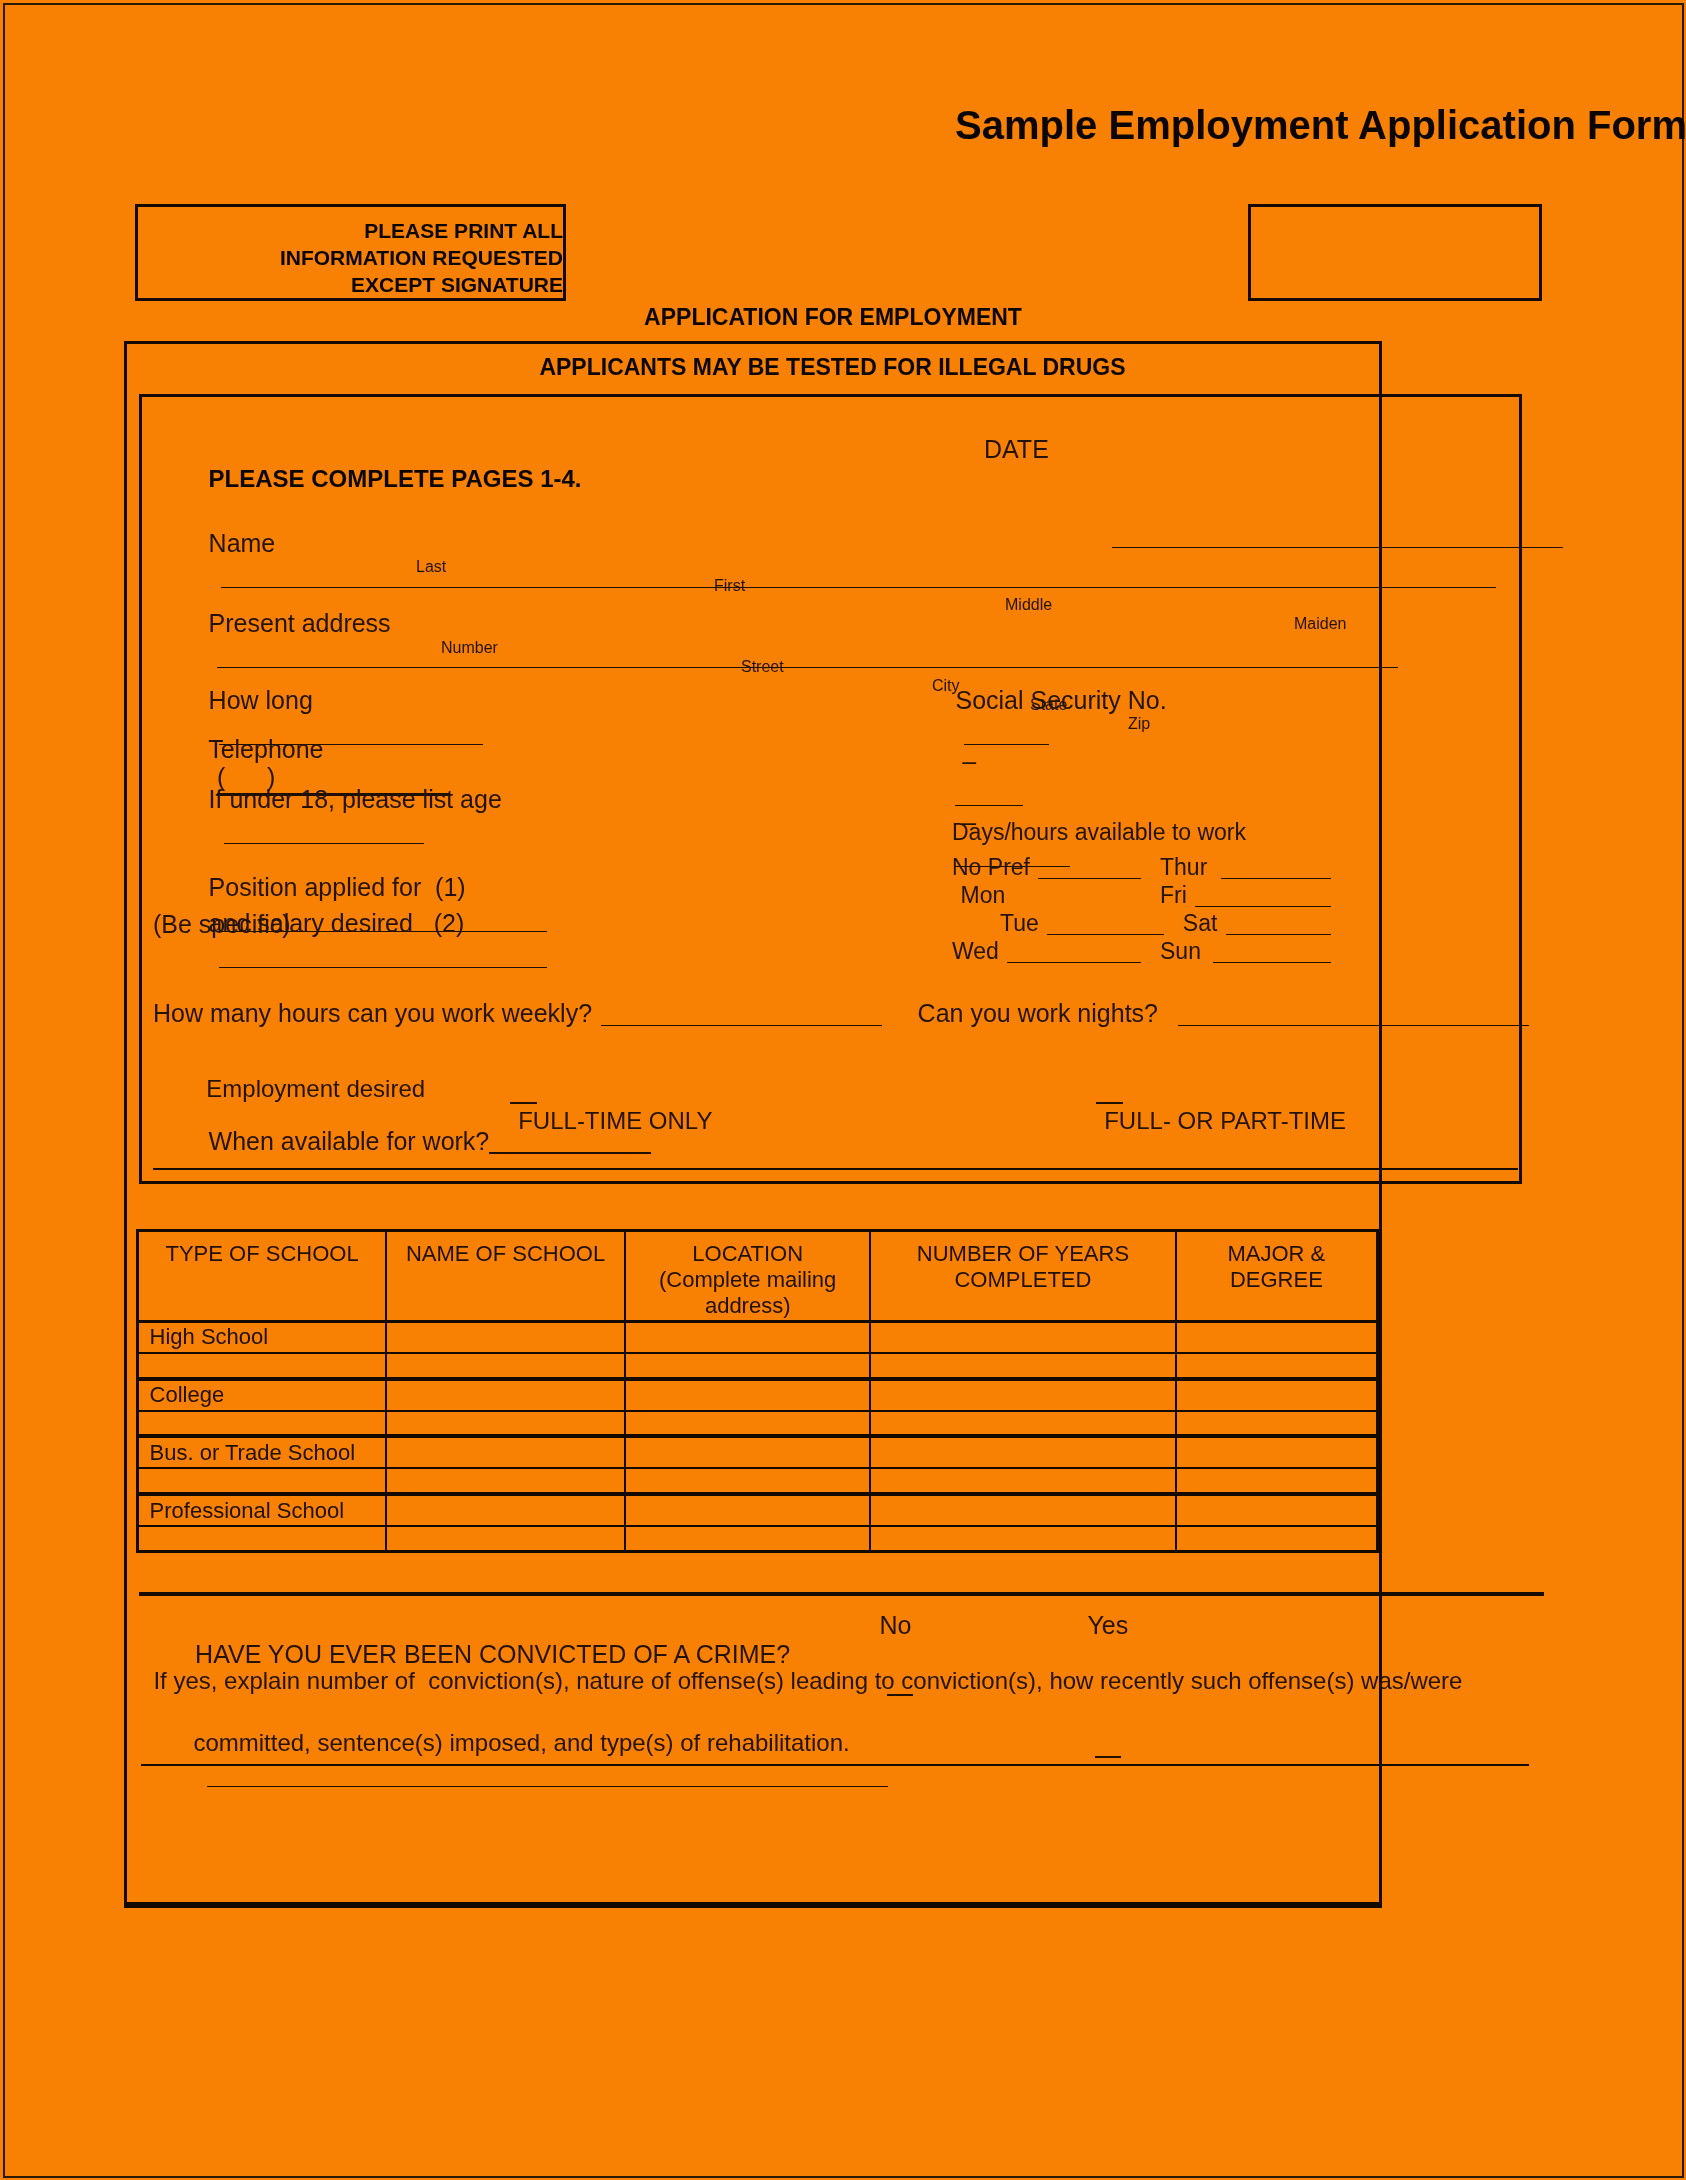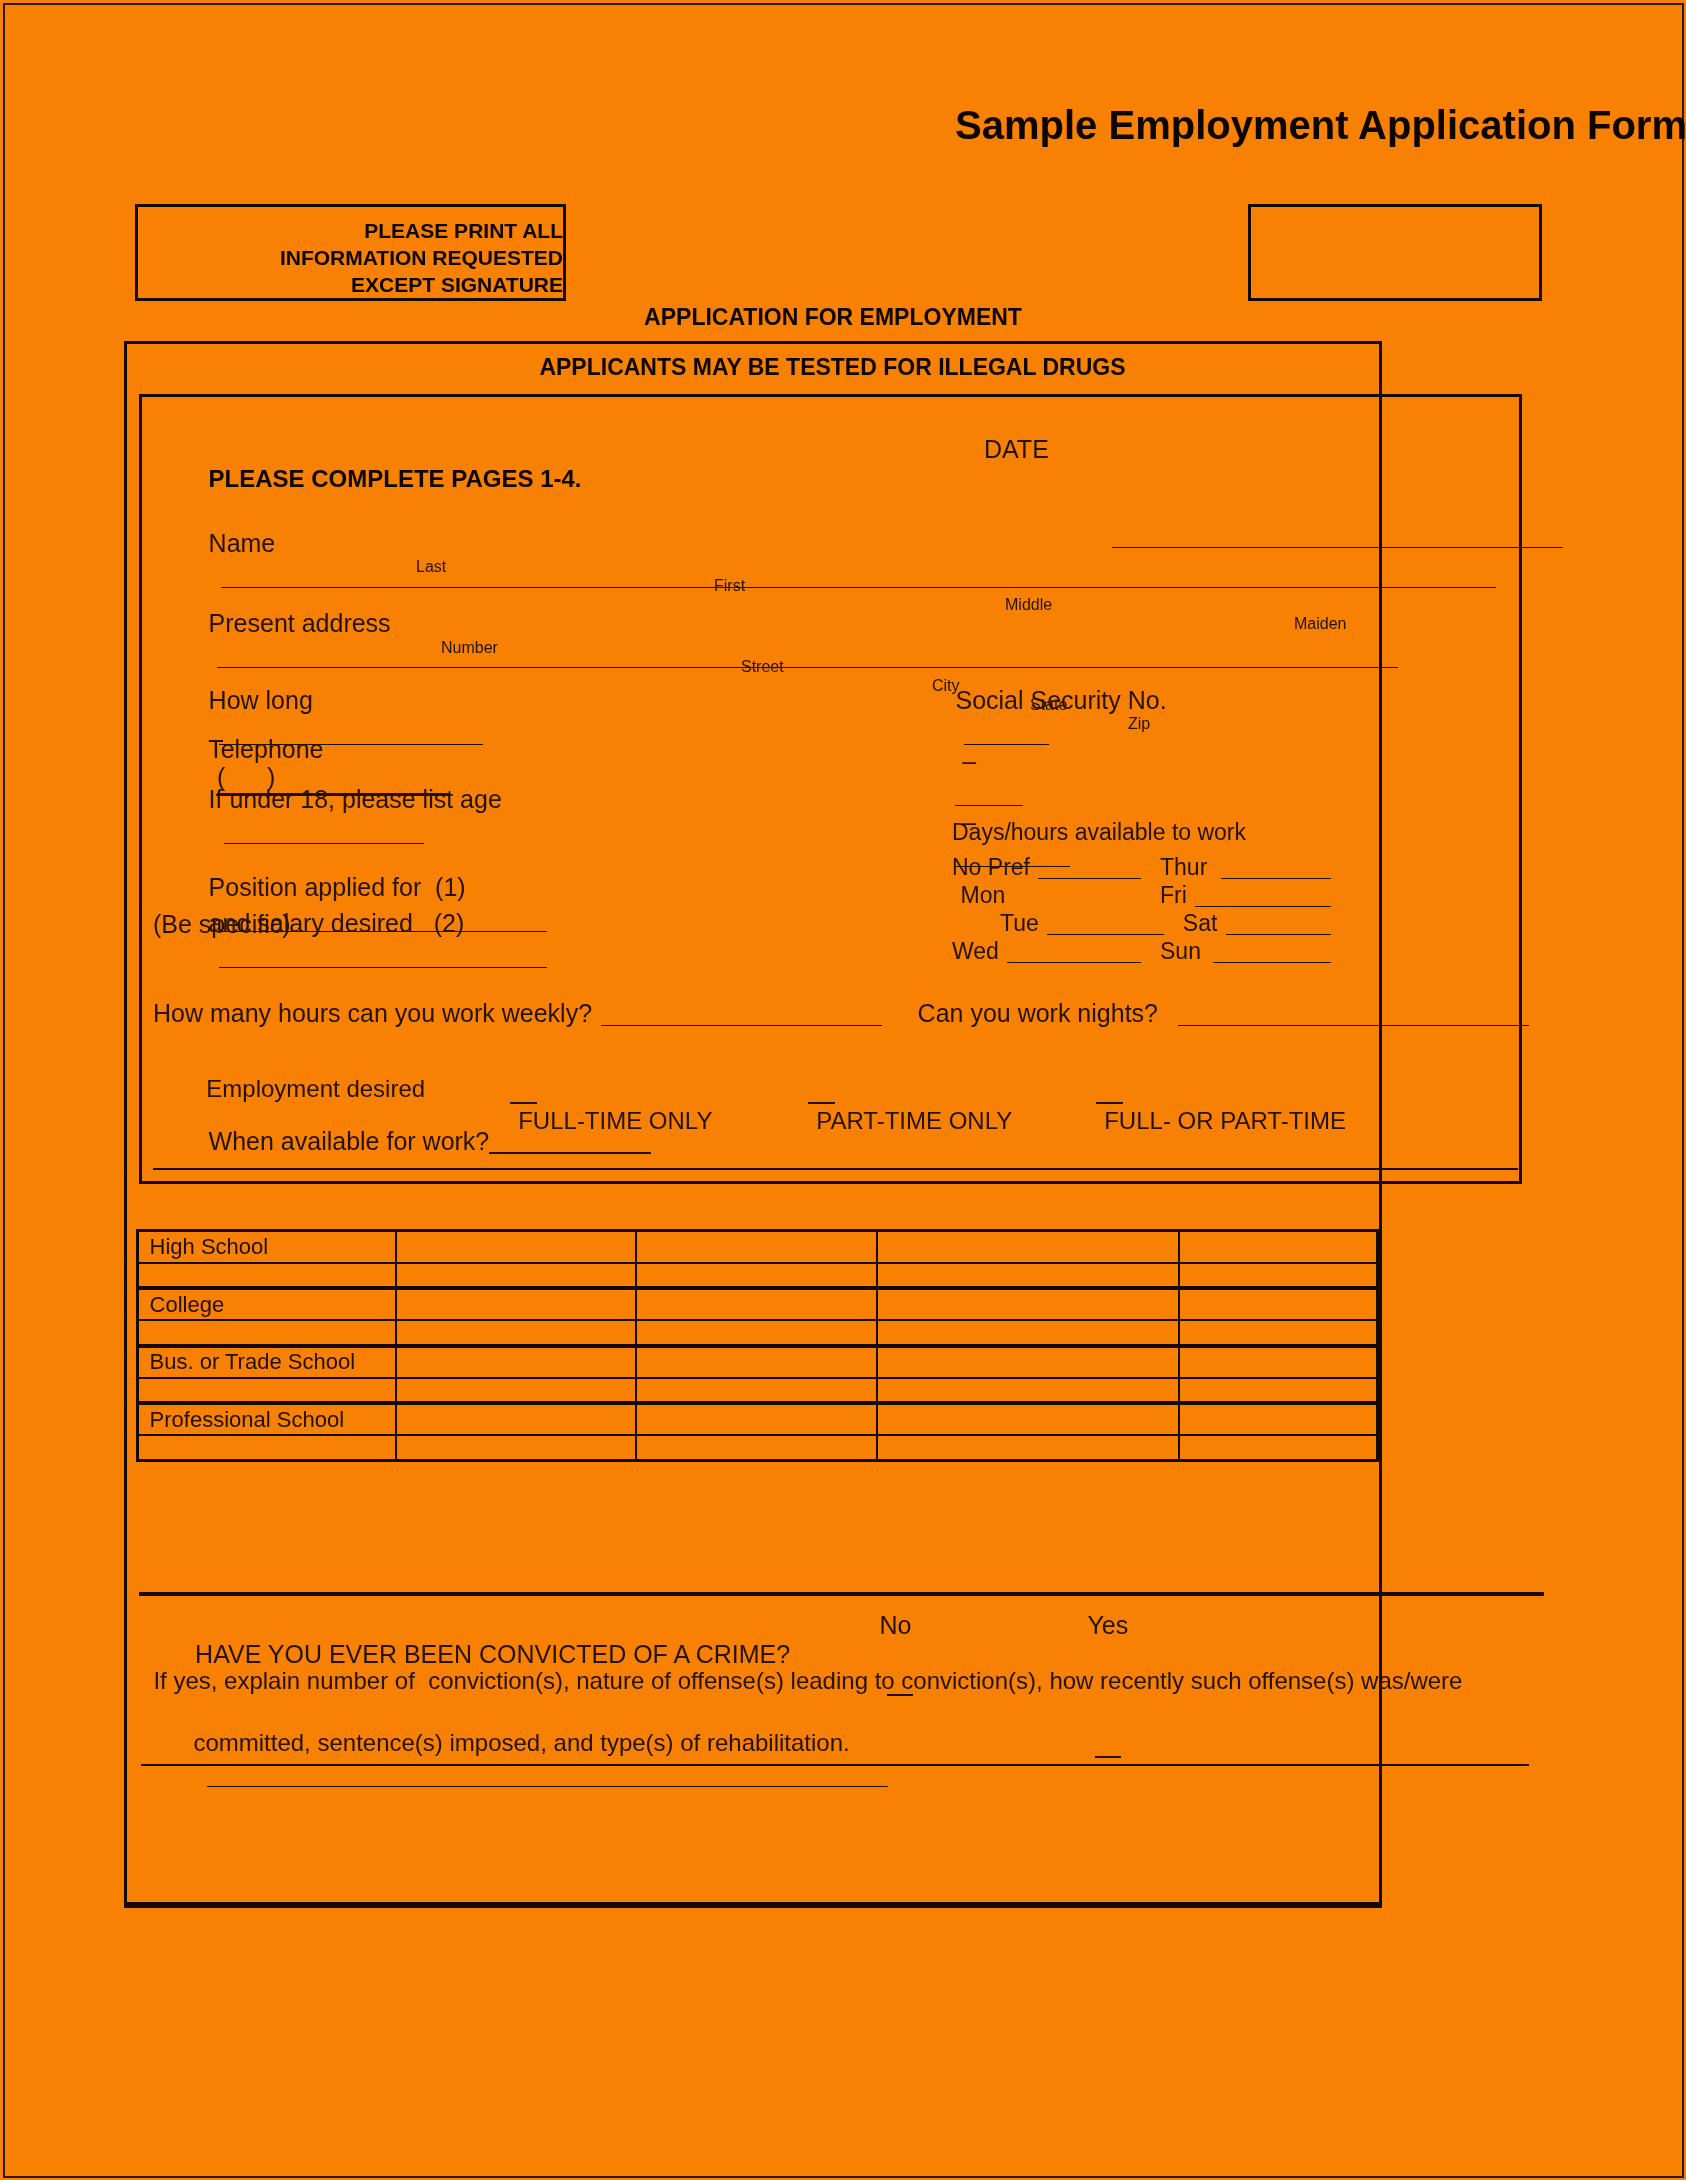--- a/index.html
+++ b/index.html
@@ -172,24 +172,20 @@
         <span style="margin-left:36px;">Can you work nights?</span>
         <span class="blank" style="flex:1;margin-left:20.4px;"></span>
       </div>
 
       <div class="t" style="left:11px;top:648px;width:1365px;font-size:24px;">
         <span>Employment desired</span>
         <span class="abs" style="left:290px;top:0;">
           <span class="blank blank3" style="width:27px;"></span>
           <span style="margin-left:8.5px;">FULL-TIME ONLY</span>
         </span>
-        <span class="abs" style="left:588px;top:0;">
-          <span class="blank blank3" style="width:27px;"></span>
-          <span style="margin-left:8.5px;">PART-TIME ONLY</span>
-        </span>
         <span class="abs" style="left:876px;top:0;">
           <span class="blank blank3" style="width:27px;"></span>
           <span style="margin-left:8.5px;">FULL- OR PART-TIME</span>
         </span>
       </div>
 
       <div class="t" style="left:11px;top:697px;">
         <span>When available for work?</span><span class="blank blank3" style="width:162px;"></span>
       </div>
 
@@ -198,20 +194,34 @@
 
     <table class="abs" style="left:9.4px;top:885px;border:3.4px solid #140a02;">
       <colgroup>
         <col style="width:278px;">
           <col style="width:275px;">
           <col style="width:277px;">
         <col style="width:347px;">
           <col style="width:227px;">
       </colgroup>
       <tbody>
+          <tr style="height:82px;">
+        <th style="border-bottom-width:3.4px;">TYPE OF SCHOOL</th>
+        <th style="border-bottom-width:3.4px;">NAME OF SCHOOL</th>
+        <th style="border-bottom-width:3.4px;">
+          <span>LOCATION</span><br>
+          <span style="display:inline-block;max-width:196px;">(Complete mailing address)</span>
+        </th>
+        <th style="border-bottom-width:3.4px;">
+          <span style="display:inline-block;max-width:217px;">NUMBER OF YEARS COMPLETED</span>
+        </th>
+        <th style="border-bottom-width:3.4px;">
+          <span style="display:inline-block;max-width:111px;">MAJOR &amp; DEGREE</span>
+        </th>
+      </tr>
       <tr style="height:32px;">
         <td>High School</td>
         <td></td>
         <td></td>
         <td></td>
         <td></td>
       </tr>
       <tr style="height:25.6px;">
         <td style="border-bottom-width:4.3px;"></td>
         <td style="border-bottom-width:4.3px;"></td>

